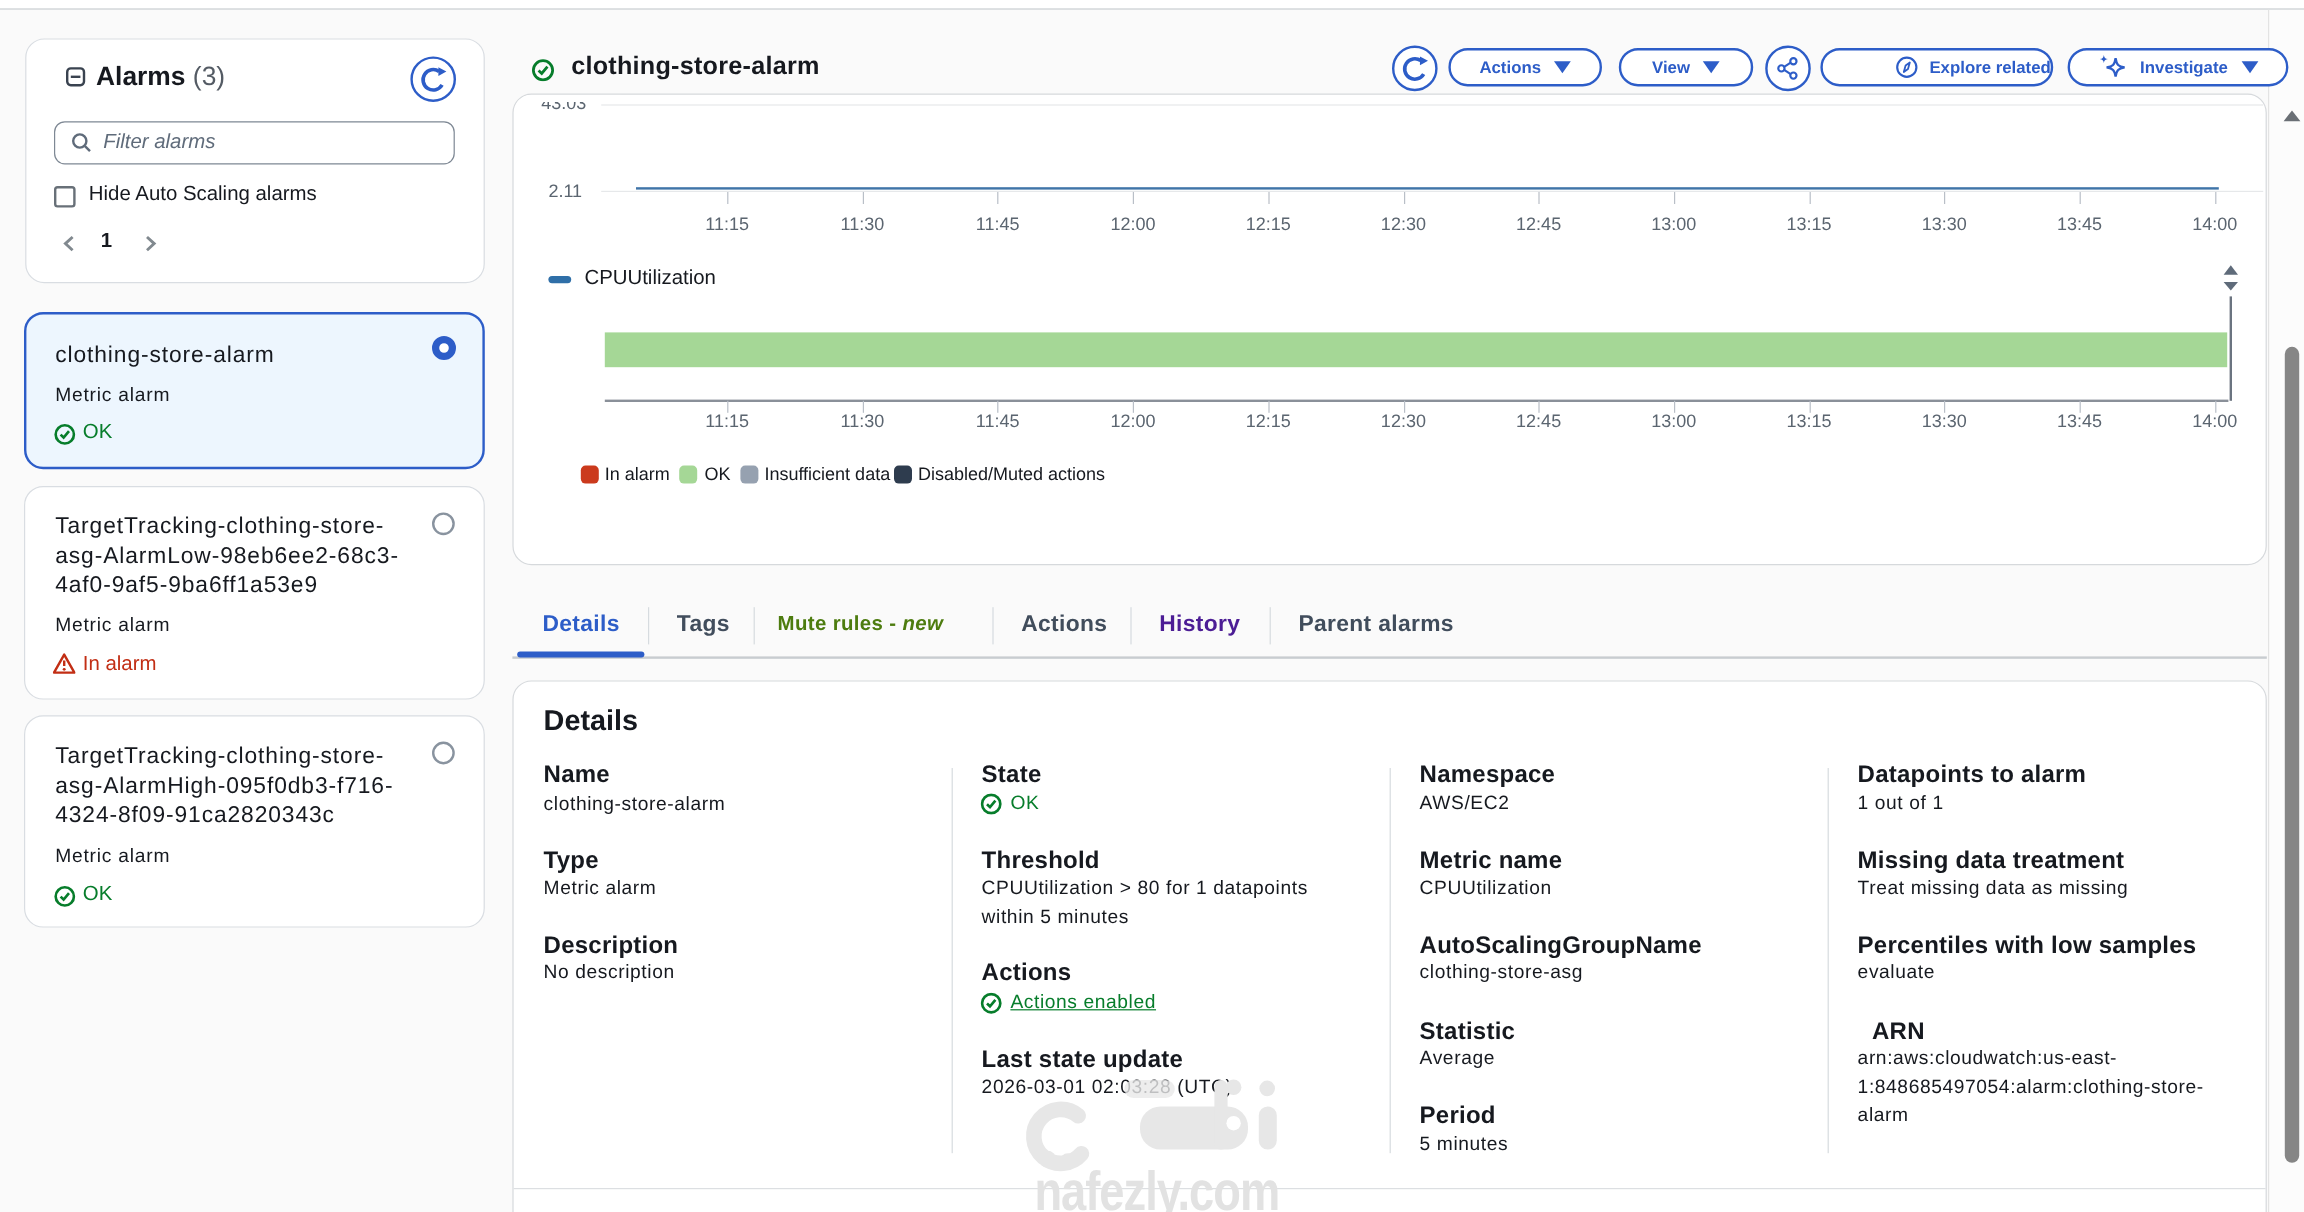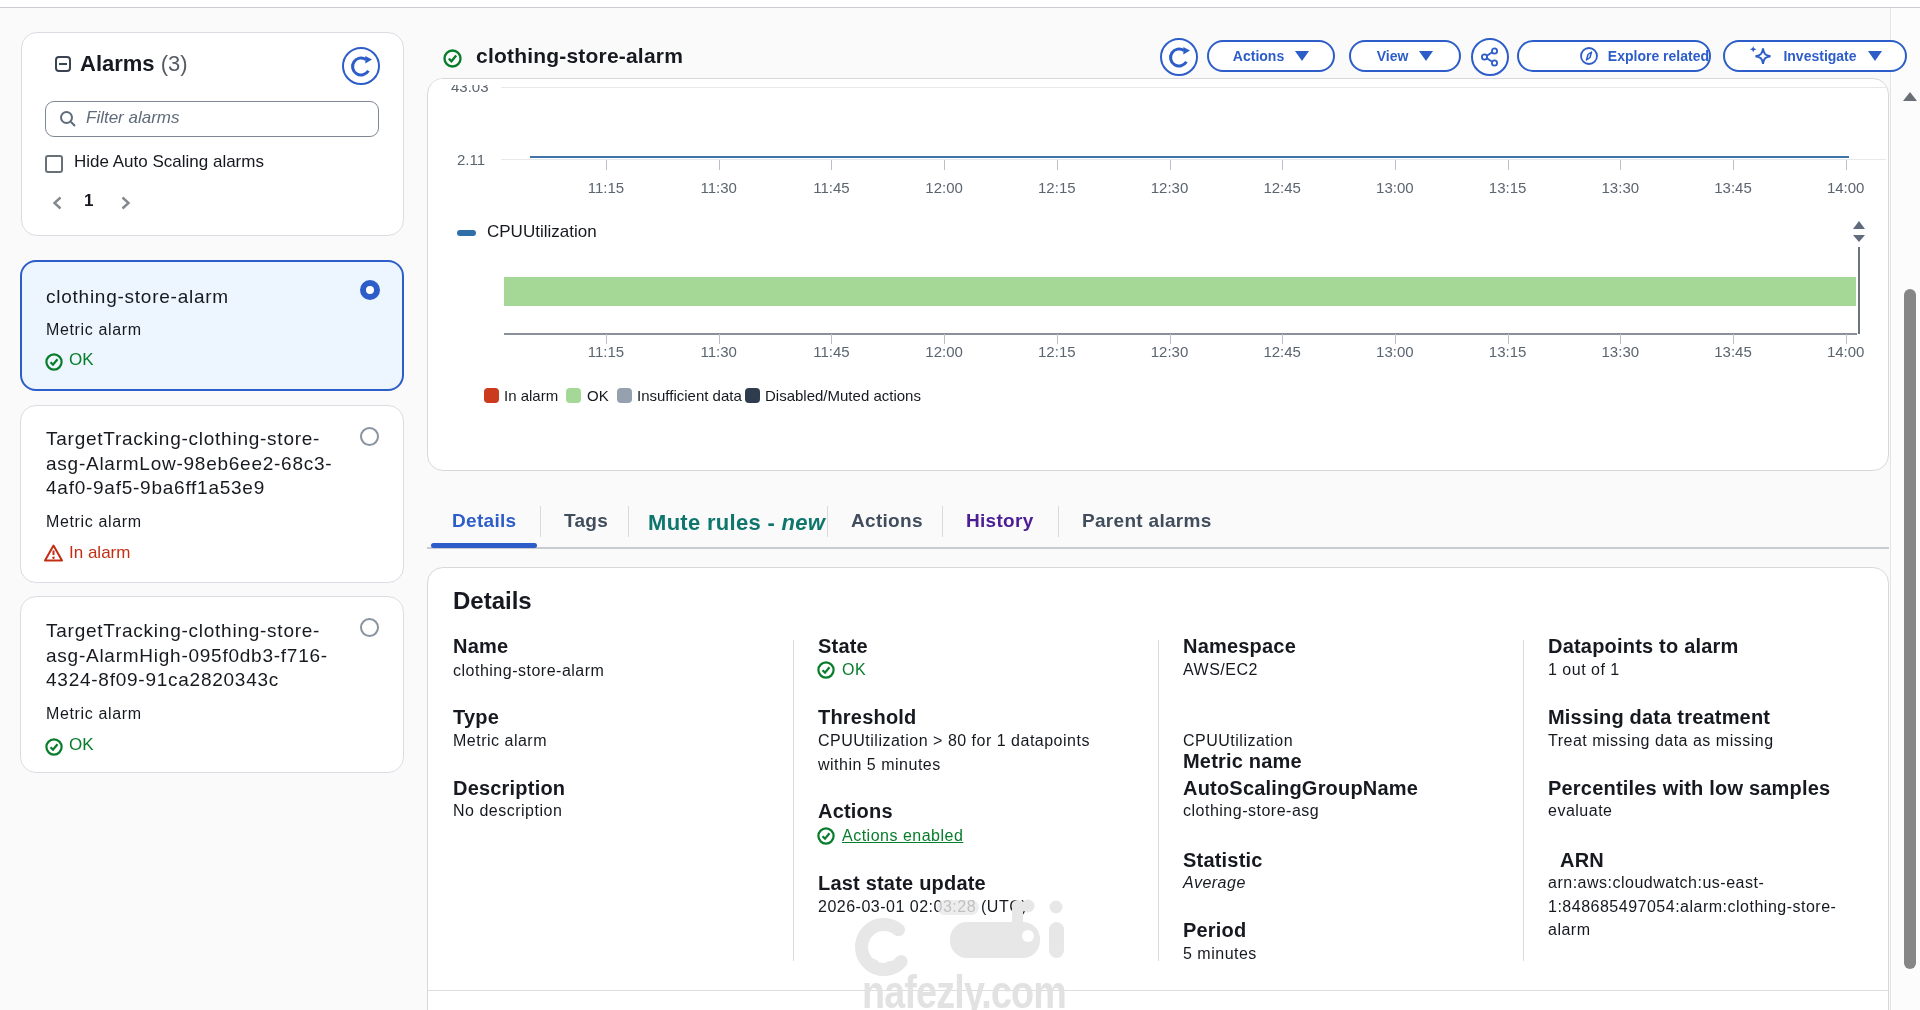--- a/index.html
+++ b/index.html
@@ -218,21 +218,21 @@
   <div class="lgsq" style="left:317px;top:309px;background:#2e3c4e;"></div>
   <div class="lgtx" style="left:337px;top:308px;">Disabled/Muted actions</div>
 </div>
 
 <div class="abs" style="left:427px;top:547px;width:1462px;height:2px;background:#c8ccd0;"></div>
 <div class="abs" style="left:452px;top:510px;font-size:19px;font-weight:700;letter-spacing:0.3px;color:#2d5dc8;">Details</div>
 <div class="abs" style="left:431px;top:543px;width:106px;height:5px;background:#2d5dc8;border-radius:2.5px;"></div>
 <div class="vline" style="left:540px;top:506px;height:31px;"></div>
 <div class="abs" style="left:564px;top:510px;font-size:19px;font-weight:700;letter-spacing:0.3px;color:#414d5c;">Tags</div>
 <div class="vline" style="left:628px;top:506px;height:31px;"></div>
-<div class="abs" style="left:648px;top:510px;font-size:22px;font-weight:700;letter-spacing:0.3px;color:#0f766e;">Mute rules - <i>new</i></div>
+<div class="abs" style="left:648px;top:510px;font-size:17px;font-weight:700;letter-spacing:0.3px;color:#4d7c0f;">Mute rules - <i>new</i></div>
 <div class="vline" style="left:827px;top:506px;height:31px;"></div>
 <div class="abs" style="left:851px;top:510px;font-size:19px;font-weight:700;letter-spacing:0.3px;color:#414d5c;">Actions</div>
 <div class="vline" style="left:942px;top:506px;height:31px;"></div>
 <div class="abs" style="left:966px;top:510px;font-size:19px;font-weight:700;letter-spacing:0.3px;color:#4c1d95;">History</div>
 <div class="vline" style="left:1058px;top:506px;height:31px;"></div>
 <div class="abs" style="left:1082px;top:510px;font-size:19px;font-weight:700;letter-spacing:0.3px;color:#414d5c;">Parent alarms</div>
 
 <div class="card" style="left:427px;top:567px;width:1462px;height:510px;border-color:#d6d9dc;"></div>
 <div class="abs" style="left:453px;top:587px;font-size:24px;font-weight:700;">Details</div>
 <div class="vline" style="left:793px;top:640px;height:321px;"></div>
@@ -260,26 +260,26 @@
 <svg class="abs" style="left:817px;top:827px;" width="18" height="18" viewBox="0 0 18 18">
     <circle cx="9" cy="9" r="7.6" fill="none" stroke="#077d2b" stroke-width="2.2"></circle>
     <path d="M5.5 9.2 L8 11.6 L12.5 6.2" fill="none" stroke="#077d2b" stroke-width="2.2"></path>
   </svg>
 <div class="val grn" style="left:842px;top:824px;text-decoration:underline;">Actions enabled</div>
 <div class="lbl" style="left:818px;top:871px;">Last state update</div>
 <div class="val" style="left:818px;top:895px;">2026-03-01 02:03:28 (UTC)</div>
 
 <div class="lbl" style="left:1183px;top:634px;">Namespace</div>
 <div class="val" style="left:1183px;top:658px;">AWS/EC2</div>
-<div class="lbl" style="left:1183px;top:705px;margin-top:44px;">Metric name</div>
+<div class="lbl" style="left:1183px;top:705px;">Metric name</div>
 <div class="val" style="left:1183px;top:729px;">CPUUtilization</div>
 <div class="lbl" style="left:1183px;top:776px;">AutoScalingGroupName</div>
 <div class="val" style="left:1183px;top:799px;">clothing-store-asg</div>
 <div class="lbl" style="left:1183px;top:848px;">Statistic</div>
-<div class="val" style="left:1183px;top:871px;font-style:italic;">Average</div>
+<div class="val" style="left:1183px;top:871px;">Average</div>
 <div class="lbl" style="left:1183px;top:918px;">Period</div>
 <div class="val" style="left:1183px;top:942px;">5 minutes</div>
 
 <div class="lbl" style="left:1548px;top:634px;">Datapoints to alarm</div>
 <div class="val" style="left:1548px;top:658px;">1 out of 1</div>
 <div class="lbl" style="left:1548px;top:705px;">Missing data treatment</div>
 <div class="val" style="left:1548px;top:729px;">Treat missing data as missing</div>
 <div class="lbl" style="left:1548px;top:776px;">Percentiles with low samples</div>
 <div class="val" style="left:1548px;top:799px;">evaluate</div>
 <div class="lbl" style="left:1548px;top:848px;margin-left:12px;">ARN</div>

